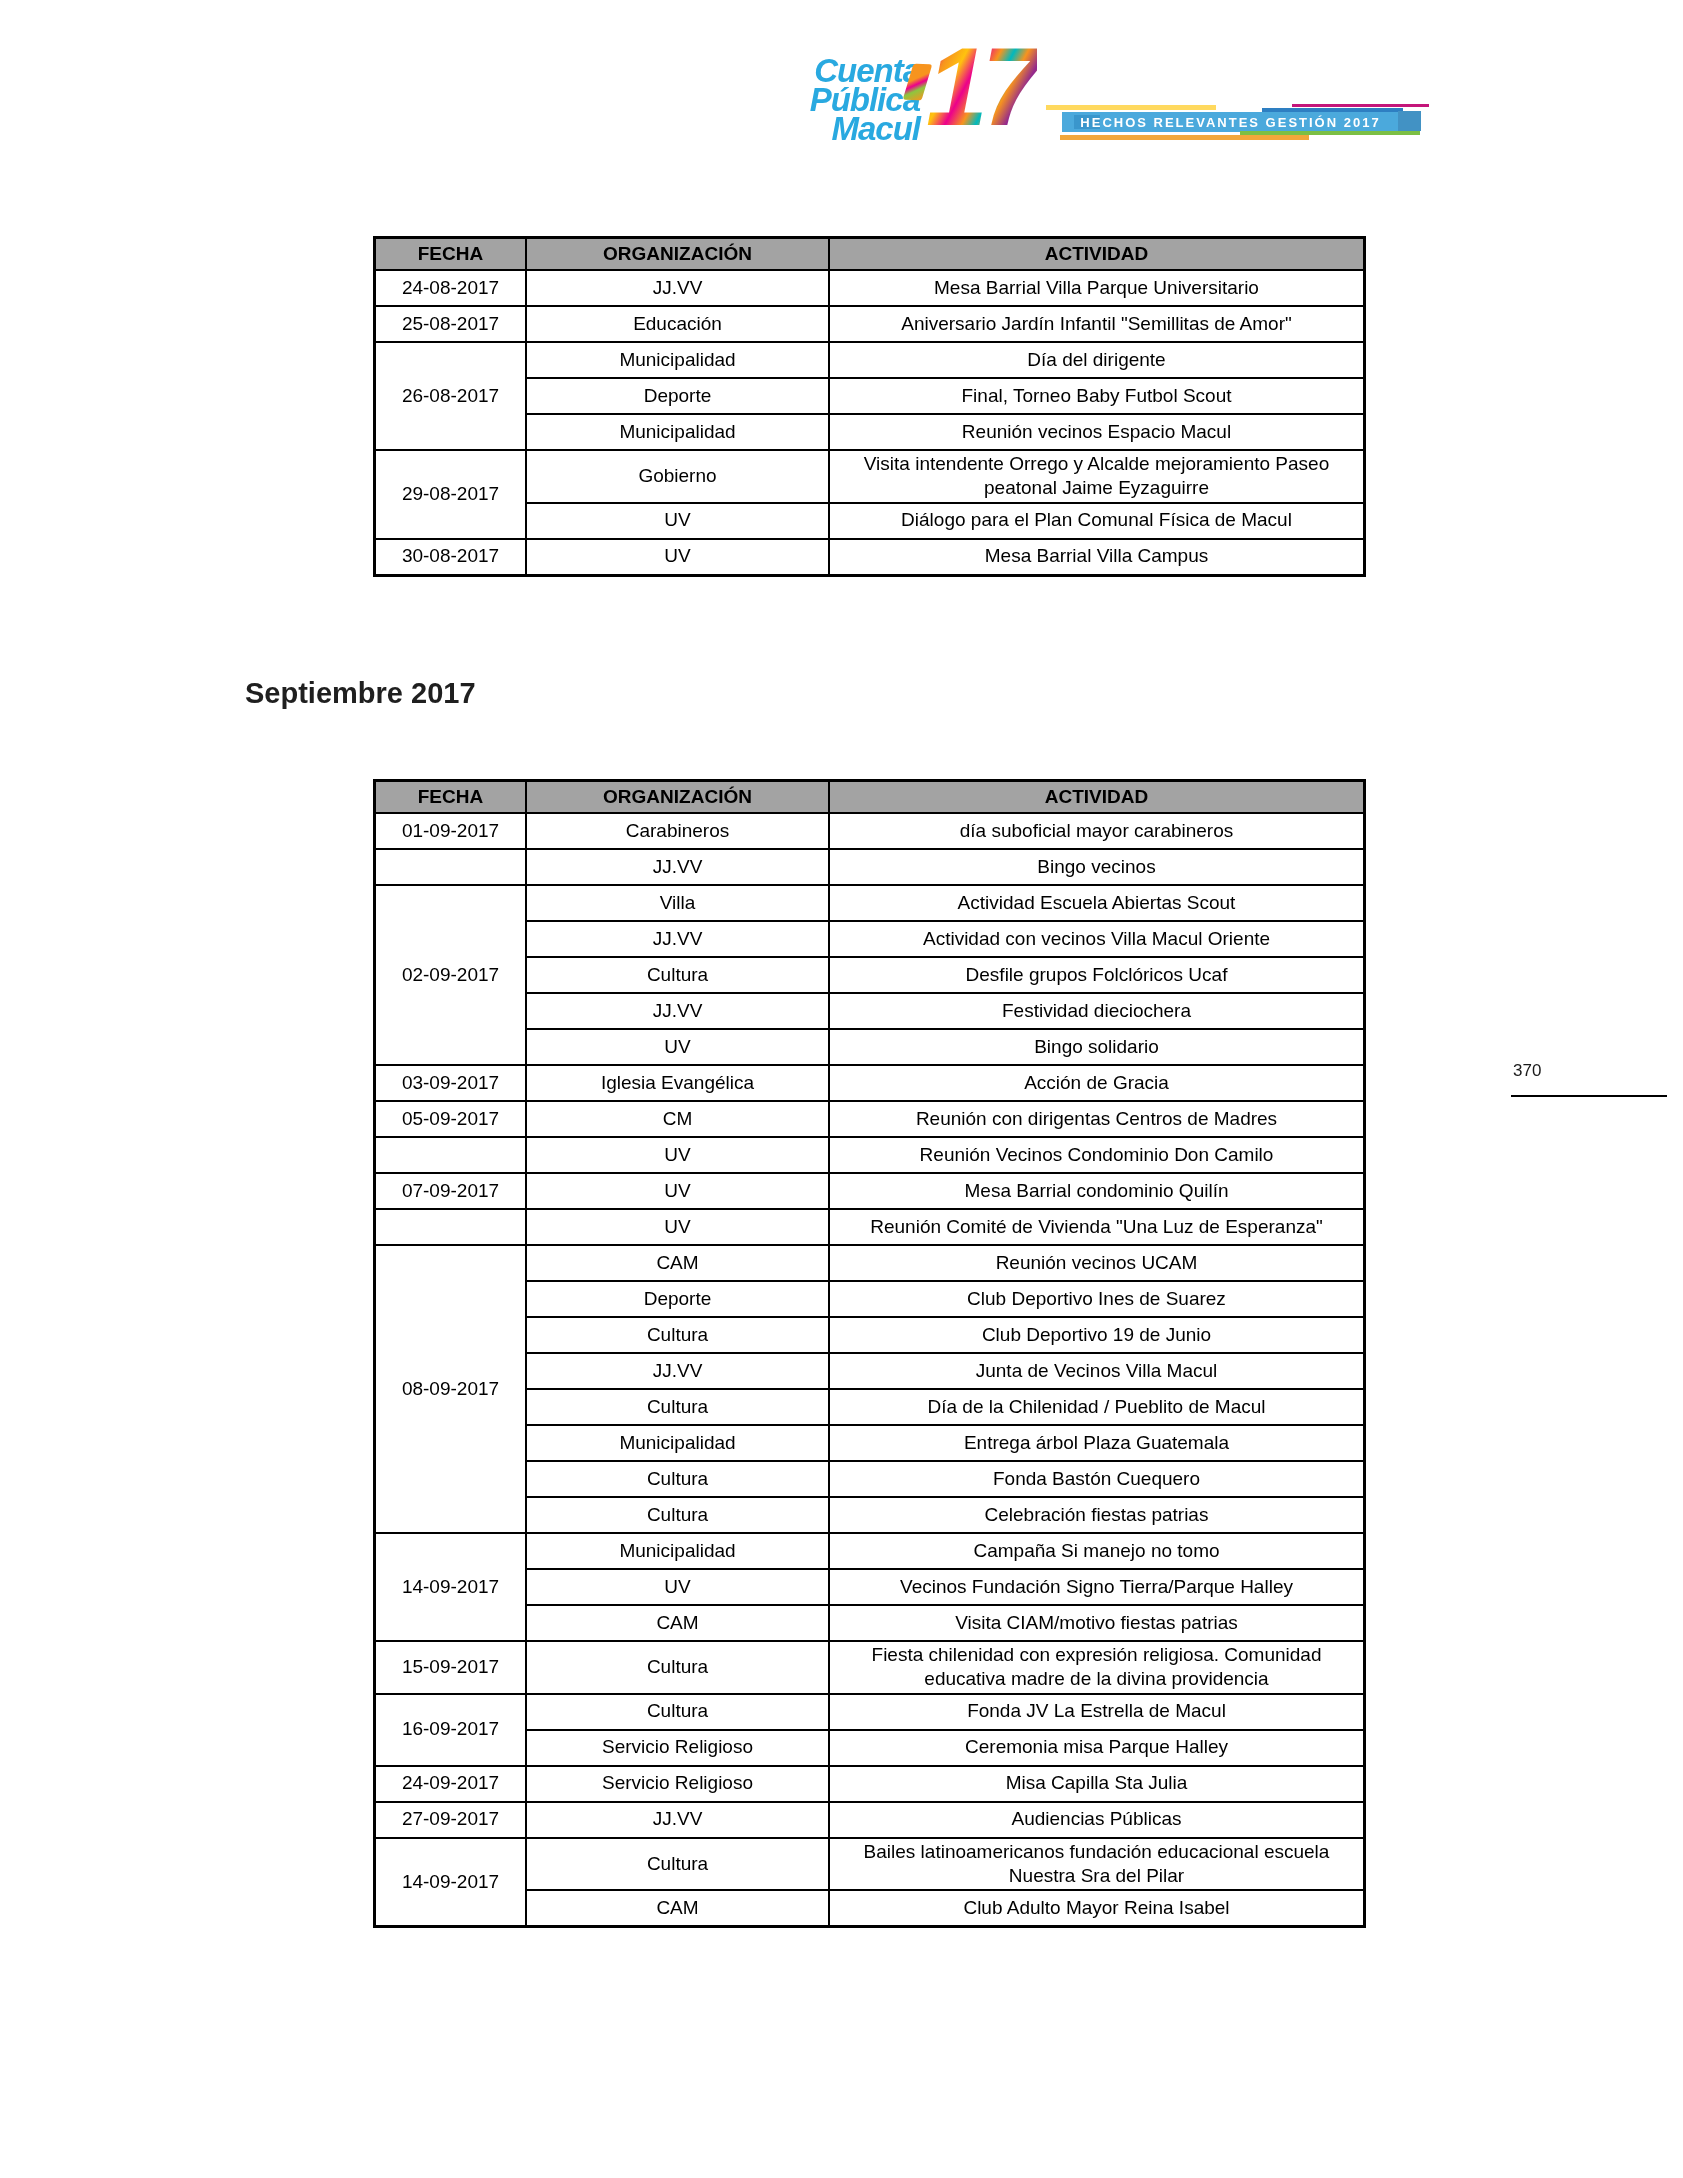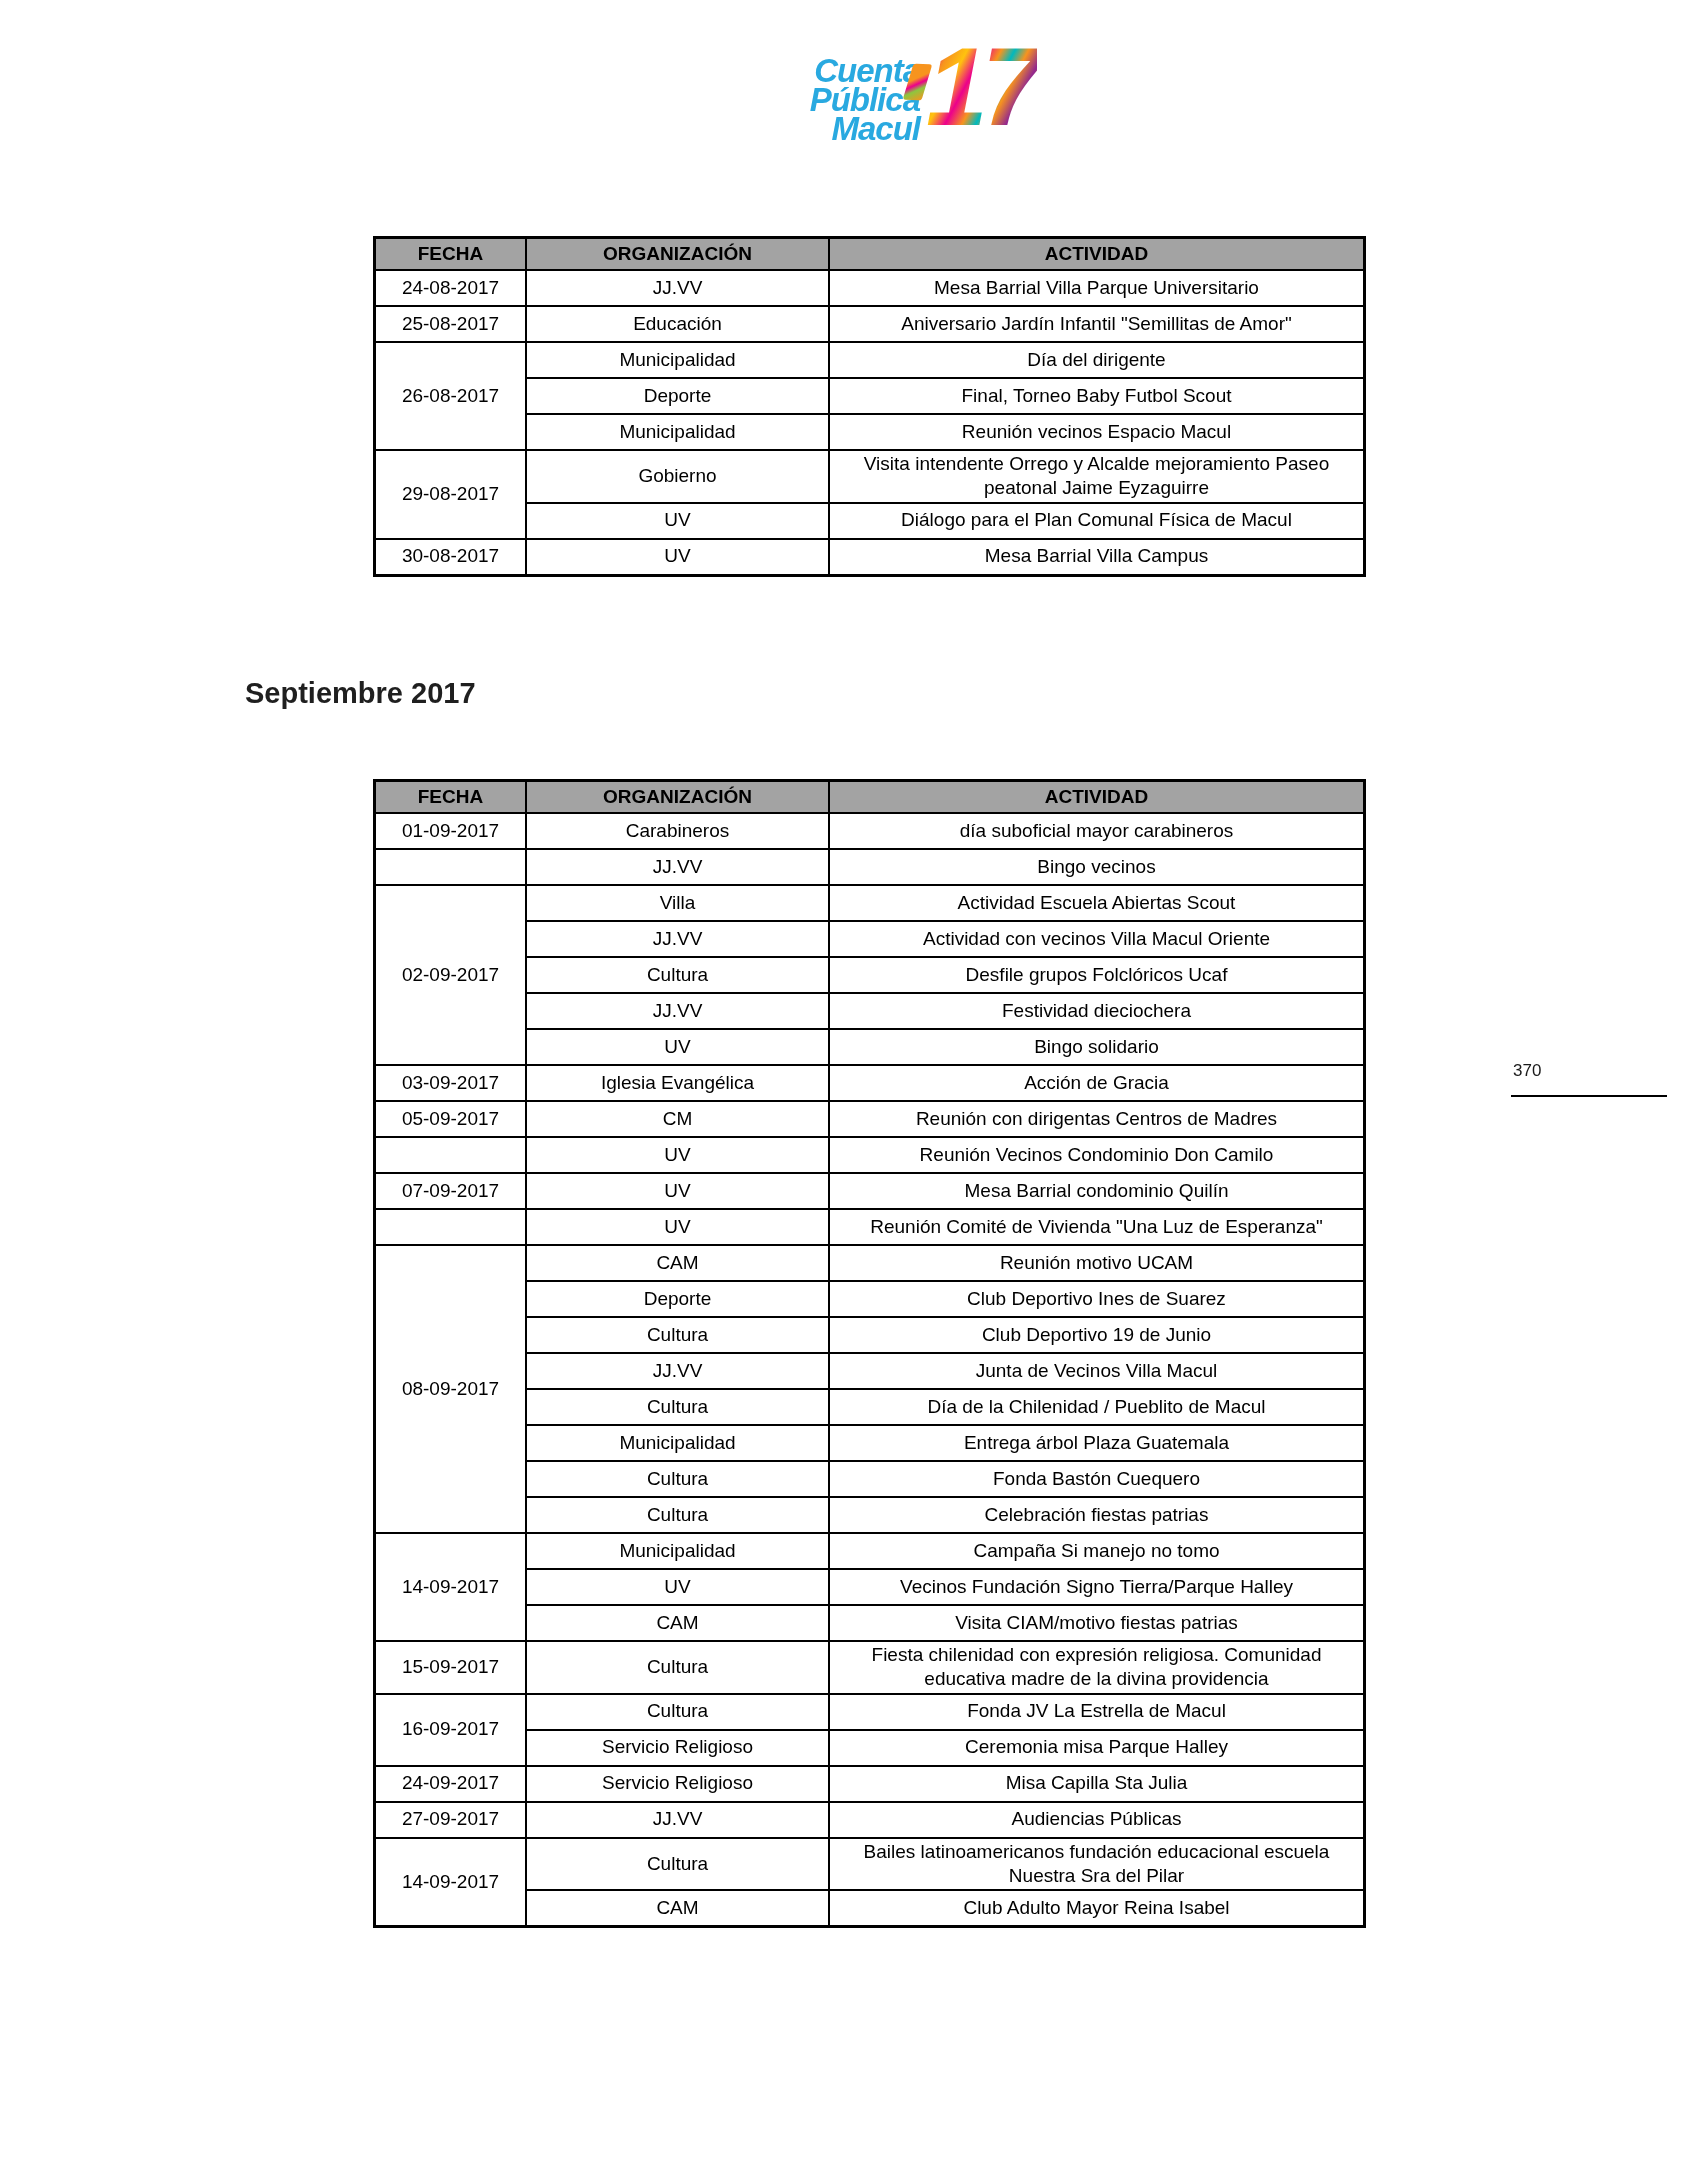--- a/index.html
+++ b/index.html
@@ -64,20 +64,32 @@
   <div class="logo">
     <div class="logo-text">
       <div>Cuenta</div>
       <div>Pública</div>
       <div>Macul</div>
     </div>
     <div class="logo-tick"></div>
     <div class="logo-year">17</div>
   </div>
 
+  <div class="banner">
+    <div class="b-yellow"></div>
+    <div class="b-magenta"></div>
+    <div class="b-dkblue"></div>
+    <div class="b-bar">
+      <span class="b-bar-accent"></span>
+      <span class="b-label">HECHOS RELEVANTES GESTIÓN 2017</span>
+    </div>
+    <div class="b-square"></div>
+    <div class="b-orange"></div>
+    <div class="b-green"></div>
+  </div>
 
   <table class="events t1">
     <thead>
         <tr>
           <th class="col0">FECHA</th>
           <th class="col1">ORGANIZACIÓN</th>
           <th class="col2">ACTIVIDAD</th>
         </tr>
       </thead>
     <tbody>
@@ -184,21 +196,21 @@
           <td>Mesa Barrial condominio Quilín</td>
         </tr>
         <tr>
           <td rowspan="1"></td>
           <td>UV</td>
           <td>Reunión Comité de Vivienda "Una Luz de Esperanza"</td>
         </tr>
         <tr>
           <td rowspan="8">08-09-2017</td>
           <td>CAM</td>
-          <td>Reunión motivo UCAM</td>
+          <td>Reunión vecinos UCAM</td>
         </tr>
         <tr>
           <td>Deporte</td>
           <td>Club Deportivo Ines de Suarez</td>
         </tr>
         <tr>
           <td>Cultura</td>
           <td>Club Deportivo 19 de Junio</td>
         </tr>
         <tr>

